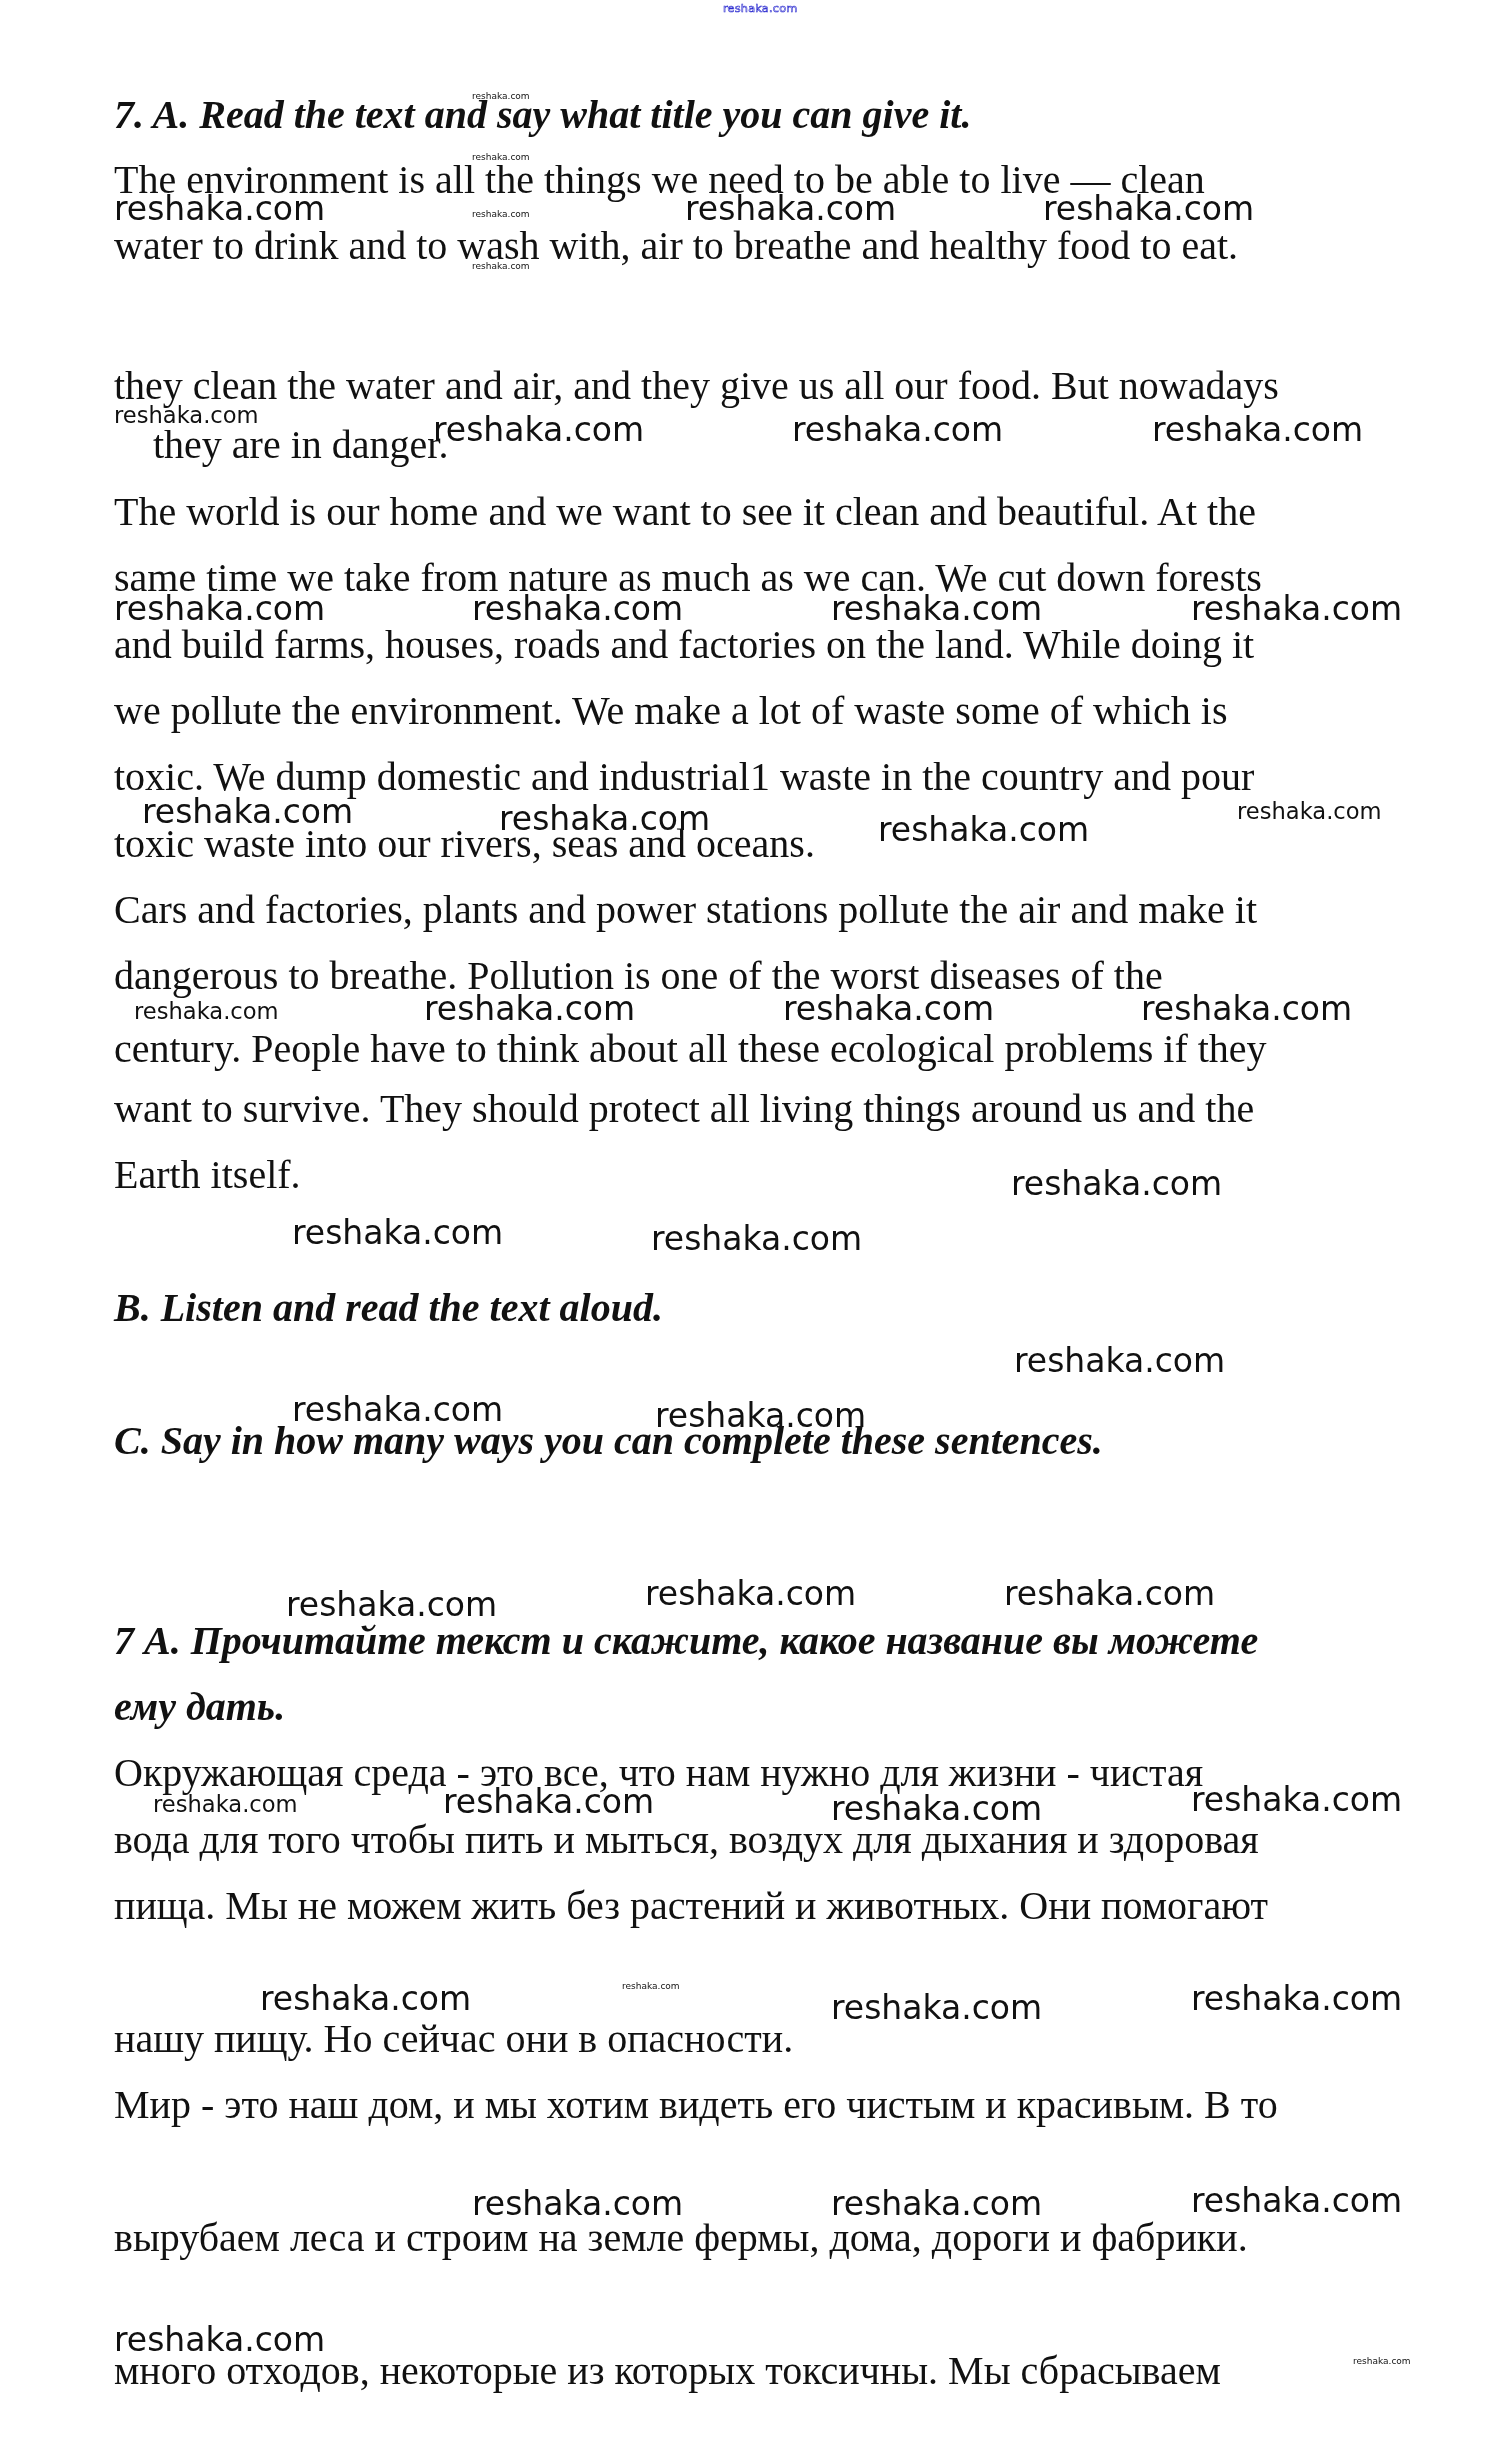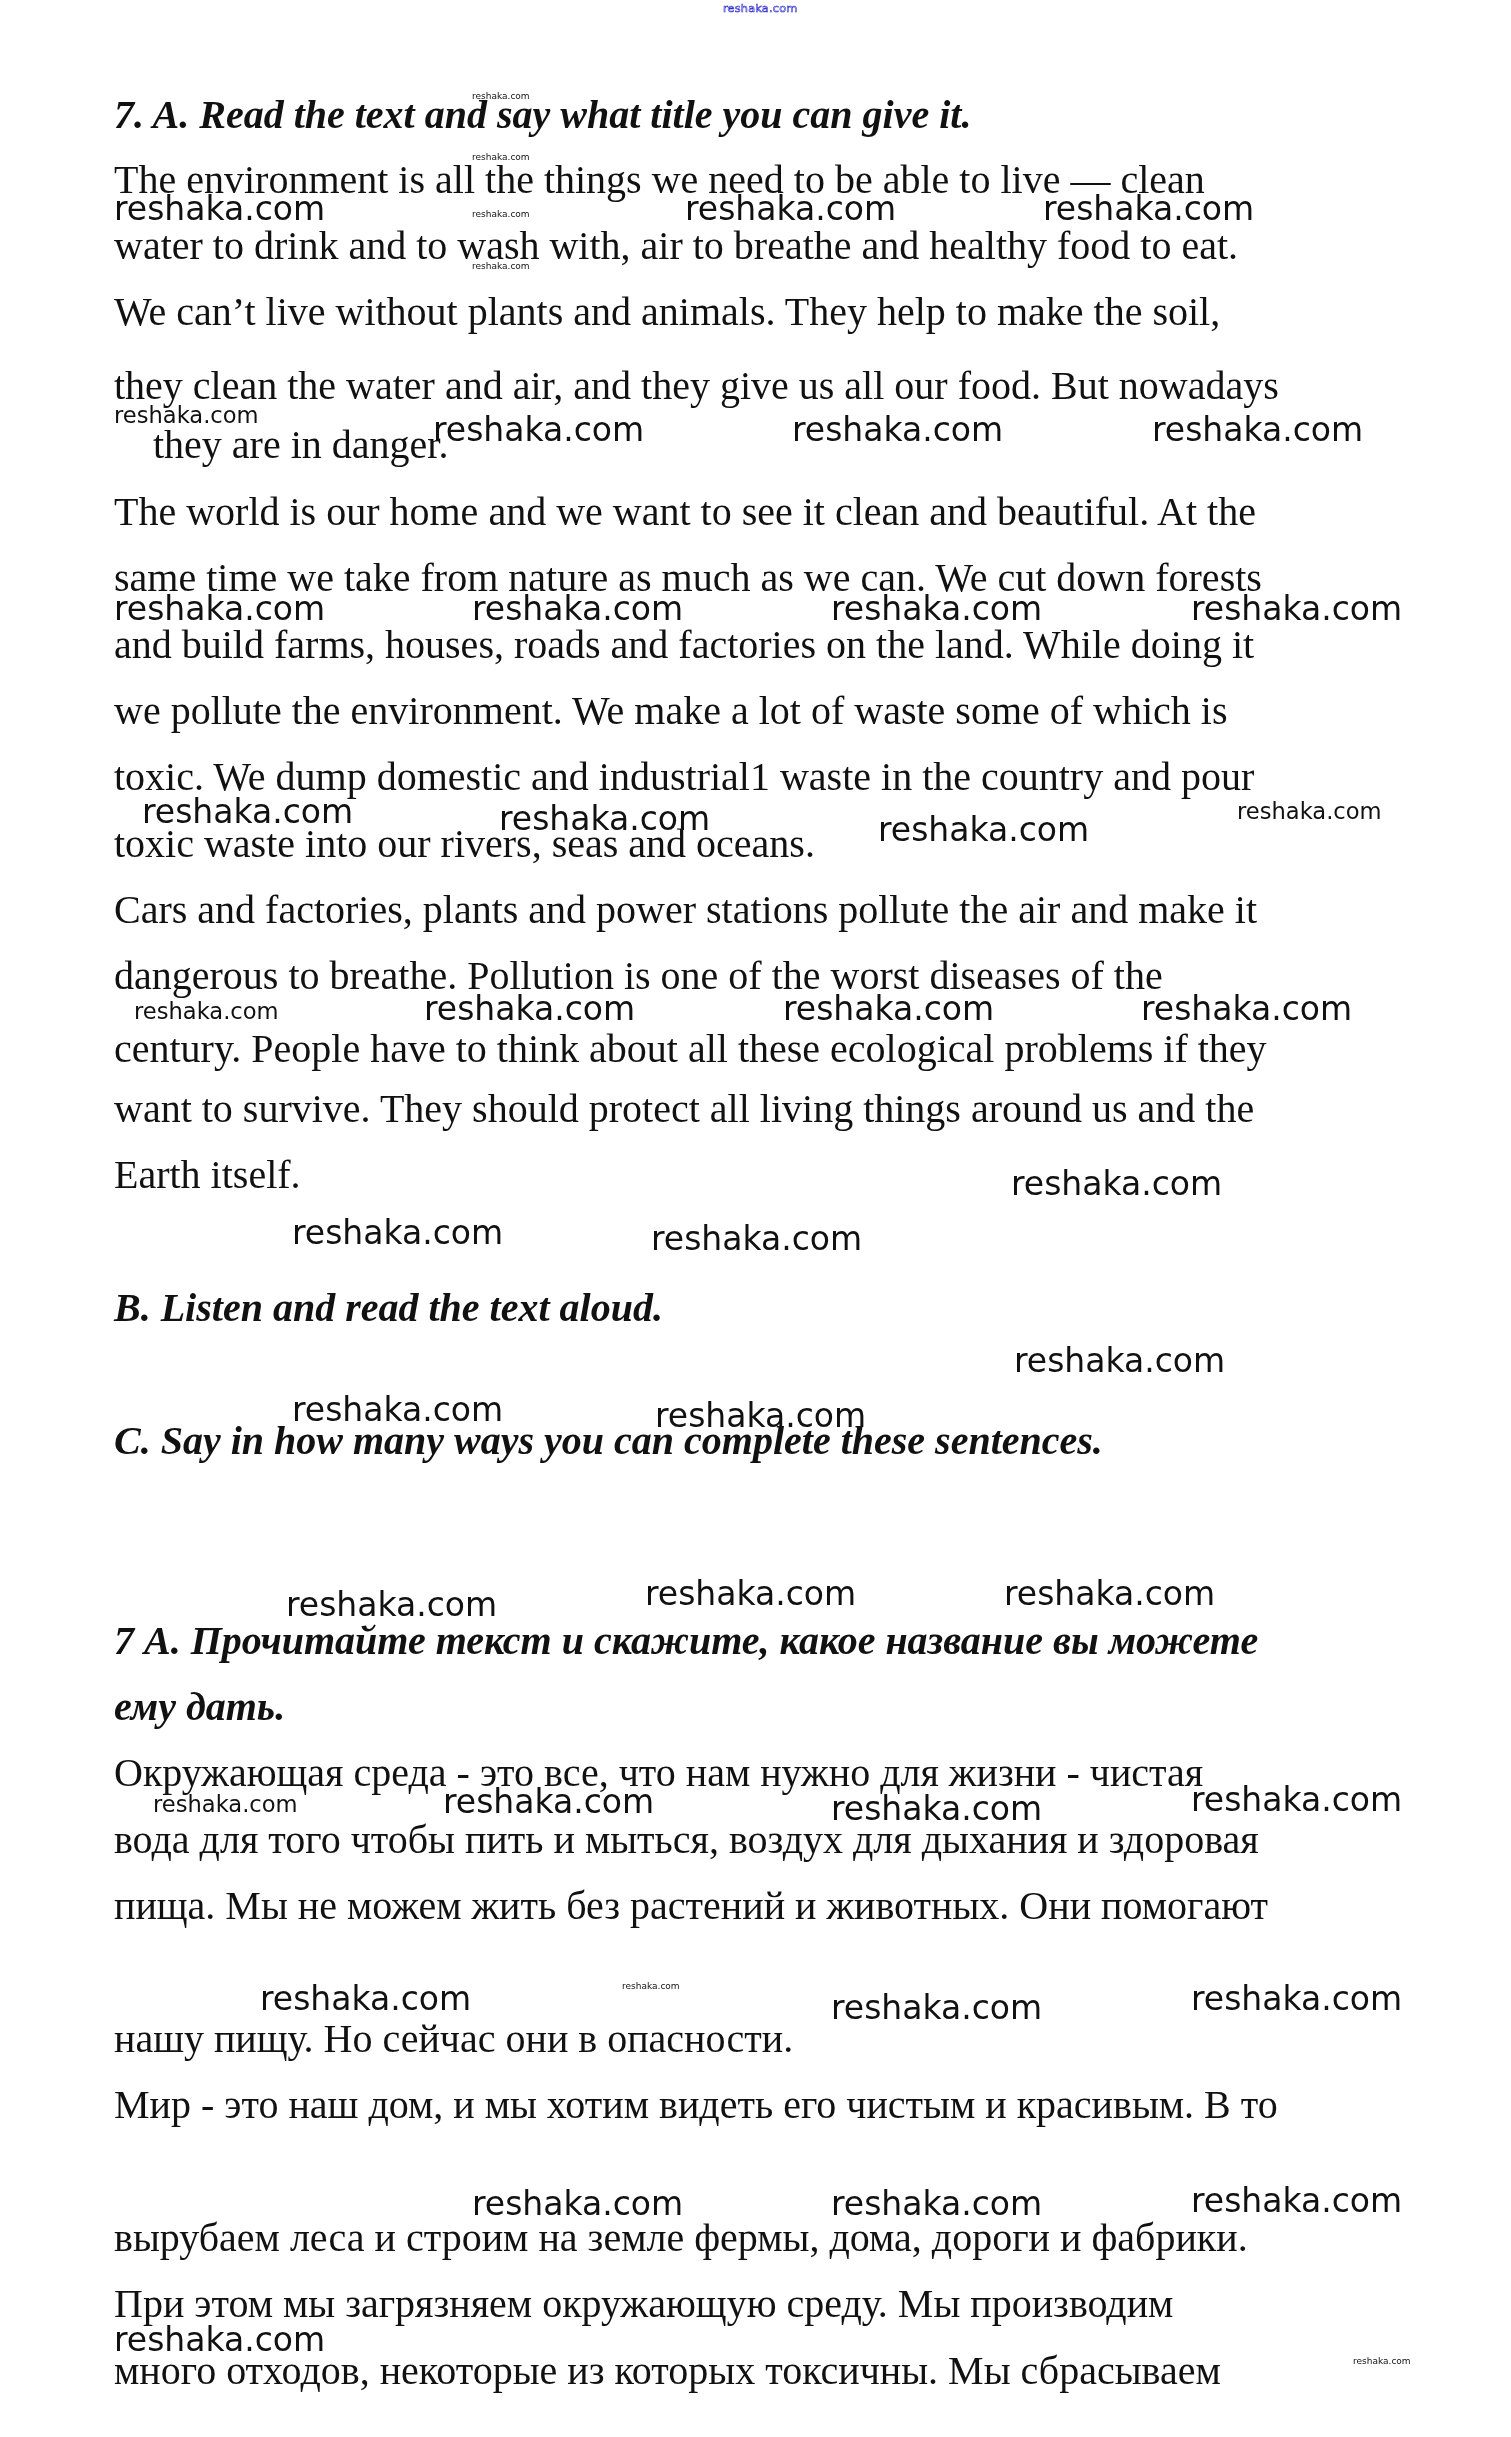--- a/index.html
+++ b/index.html
@@ -28,21 +28,20 @@
 <body>
 
 <div class="page">
 
   <div class="site-mark">reshaka.com</div>
 
   <div class="line bold" style="top:95px;">7. A. Read the text and say what title you can give it.</div>
 
   <div class="line" style="top:160px;">The environment is all the things we need to be able to live — clean</div>
   <div class="line" style="top:226px;">water to drink and to wash with, air to breathe and healthy food to eat.</div>
-  <div class="line" style="top:292px;">We can’t live without plants and animals. They help to make the soil,</div>
   <div class="line" style="top:366px;">they clean the water and air, and they give us all our food. But nowadays</div>
   <div class="line" style="top:425px;margin-left:39px;">they are in danger.</div>
 
   <div class="line" style="top:492px;">The world is our home and we want to see it clean and beautiful. At the</div>
   <div class="line" style="top:558px;">same time we take from nature as much as we can. We cut down forests</div>
   <div class="line" style="top:625px;">and build farms, houses, roads and factories on the land. While doing it</div>
   <div class="line" style="top:691px;">we pollute the environment. We make a lot of waste some of which is</div>
   <div class="line" style="top:757px;">toxic. We dump domestic and industrial1 waste in the country and pour</div>
   <div class="line" style="top:824px;">toxic waste into our rivers, seas and oceans.</div>
 
@@ -58,21 +57,20 @@
   <div class="line bold" style="top:1621px;">7 А. Прочитайте текст и скажите, какое название вы можете</div>
   <div class="line bold" style="top:1687px;">ему дать.</div>
 
   <div class="line" style="top:1753px;">Окружающая среда - это все, что нам нужно для жизни - чистая</div>
   <div class="line" style="top:1820px;">вода для того чтобы пить и мыться, воздух для дыхания и здоровая</div>
   <div class="line" style="top:1886px;">пища. Мы не можем жить без растений и животных. Они помогают</div>
   <div class="line" style="top:2019px;">нашу пищу. Но сейчас они в опасности.</div>
 
   <div class="line" style="top:2085px;">Мир - это наш дом, и мы хотим видеть его чистым и красивым. В то</div>
   <div class="line" style="top:2218px;">вырубаем леса и строим на земле фермы, дома, дороги и фабрики.</div>
-  <div class="line" style="top:2284px;">При этом мы загрязняем окружающую среду. Мы производим</div>
   <div class="line" style="top:2351px;">много отходов, некоторые из которых токсичны. Мы сбрасываем</div>
 
   <div class="wm tiny" style="left:472px;top:92px;">reshaka.com</div>
   <div class="wm tiny" style="left:472px;top:153px;">reshaka.com</div>
   <div class="wm tiny" style="left:472px;top:210px;">reshaka.com</div>
   <div class="wm tiny" style="left:472px;top:262px;">reshaka.com</div>
   <div class="wm big" style="left:114px;top:192px;">reshaka.com</div>
   <div class="wm big" style="left:685px;top:192px;">reshaka.com</div>
   <div class="wm big" style="left:1043px;top:192px;">reshaka.com</div>
 

